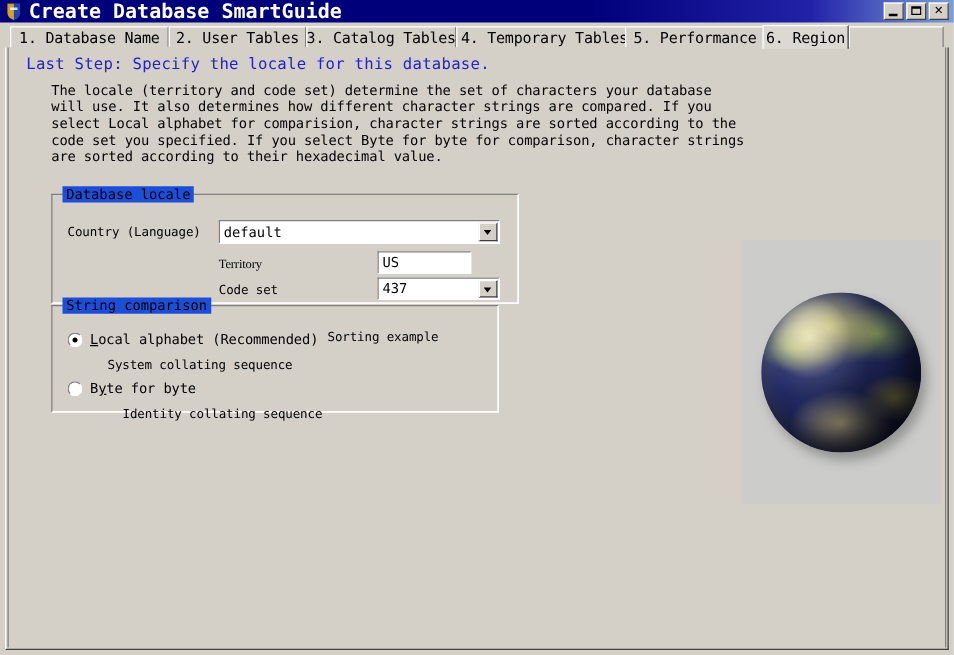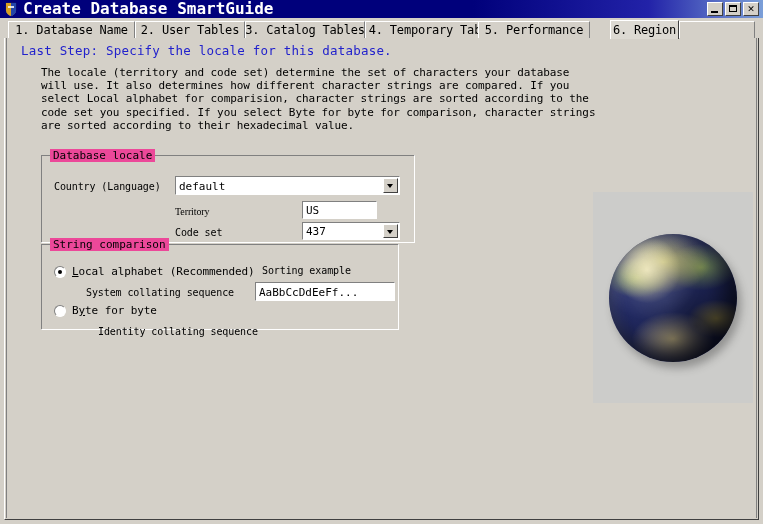--- a/index.html
+++ b/index.html
@@ -211,21 +211,21 @@
     left: -1px; top: -1px; right: -1px; bottom: -1px;
     border: 1px solid #ffffff;
     border-left-color: transparent;
     border-top-color: transparent;
     pointer-events: none;
   }
   .gb-title {
     position: absolute;
     top: -7px;
     left: 8px;
-    background: #ec4899;
+    background: #1d4ed8;
     padding: 0 3px;
     font-family: "DejaVu Sans Mono", "Liberation Mono", monospace;
     font-size: 11px;
     color: #000;
     white-space: nowrap;
   }
 
   .lbl {
     position: absolute;
     font-family: "DejaVu Sans Mono", "Liberation Mono", monospace;
@@ -393,21 +393,21 @@
           <span class="gl">✕</span>
         </div>
     </div>
   </div>
 
   <div id="tabstrip">
     <div class="tab" style="left:4px;   width:127px;">1. Database Name</div>
     <div class="tab" style="left:131px; width:110px;">2. User Tables</div>
     <div class="tab" style="left:241px; width:120px;">3. Catalog Tables</div>
     <div class="tab" style="left:361px; width:141px;">4. Temporary Tables</div>
-    <div class="tab" style="left:474px; width:112px;">5. Performance</div>
+    <div class="tab" style="left:496px; width:112px;">5. Performance</div>
     <div class="tab active" style="left:606px; width:69px;">6. Region</div>
     <div id="tabrest" style="left:675px; width:76px;"></div>
   </div>
 
   <div id="pane">
    <div id="pane-inner">
 
     <div id="heading">Last Step: Specify the locale for this database.</div>
 
     <div id="bodytext">The locale (territory and code set) determine the set of characters your database will use. It also determines how different character strings are compared. If you select Local alphabet for comparision, character strings are sorted according to the code set you specified. If you select Byte for byte for comparison, character strings are sorted according to their hexadecimal value.</div>
@@ -444,23 +444,20 @@
       </div>
       <div class="lbl" style="left:44px; top:42px;">System collating sequence</div>
 
       <div class="radio-row" style="left:12px; top:59px;">
         <span class="radio"></span>
         <span class="radio-label">B<span class="acc">y</span>te for byte</span>
       </div>
       <div class="lbl" style="left:56px; top:81px;">Identity collating sequence</div>
 
       <div class="lbl" style="left:220px; top:20px;">Sorting example</div>
-      <div class="sunken" style="left:213px; top:37px; width:140px; height:19px;">
-        <span class="val">AaBbCcDdEeFf...</span>
-      </div>
     </div>
 
     <div id="globe-panel">
       <div id="globe">
         <div class="g-base"></div>
         <div class="g-shade"></div>
         <div class="g-rim"></div>
       </div>
     </div>
 

